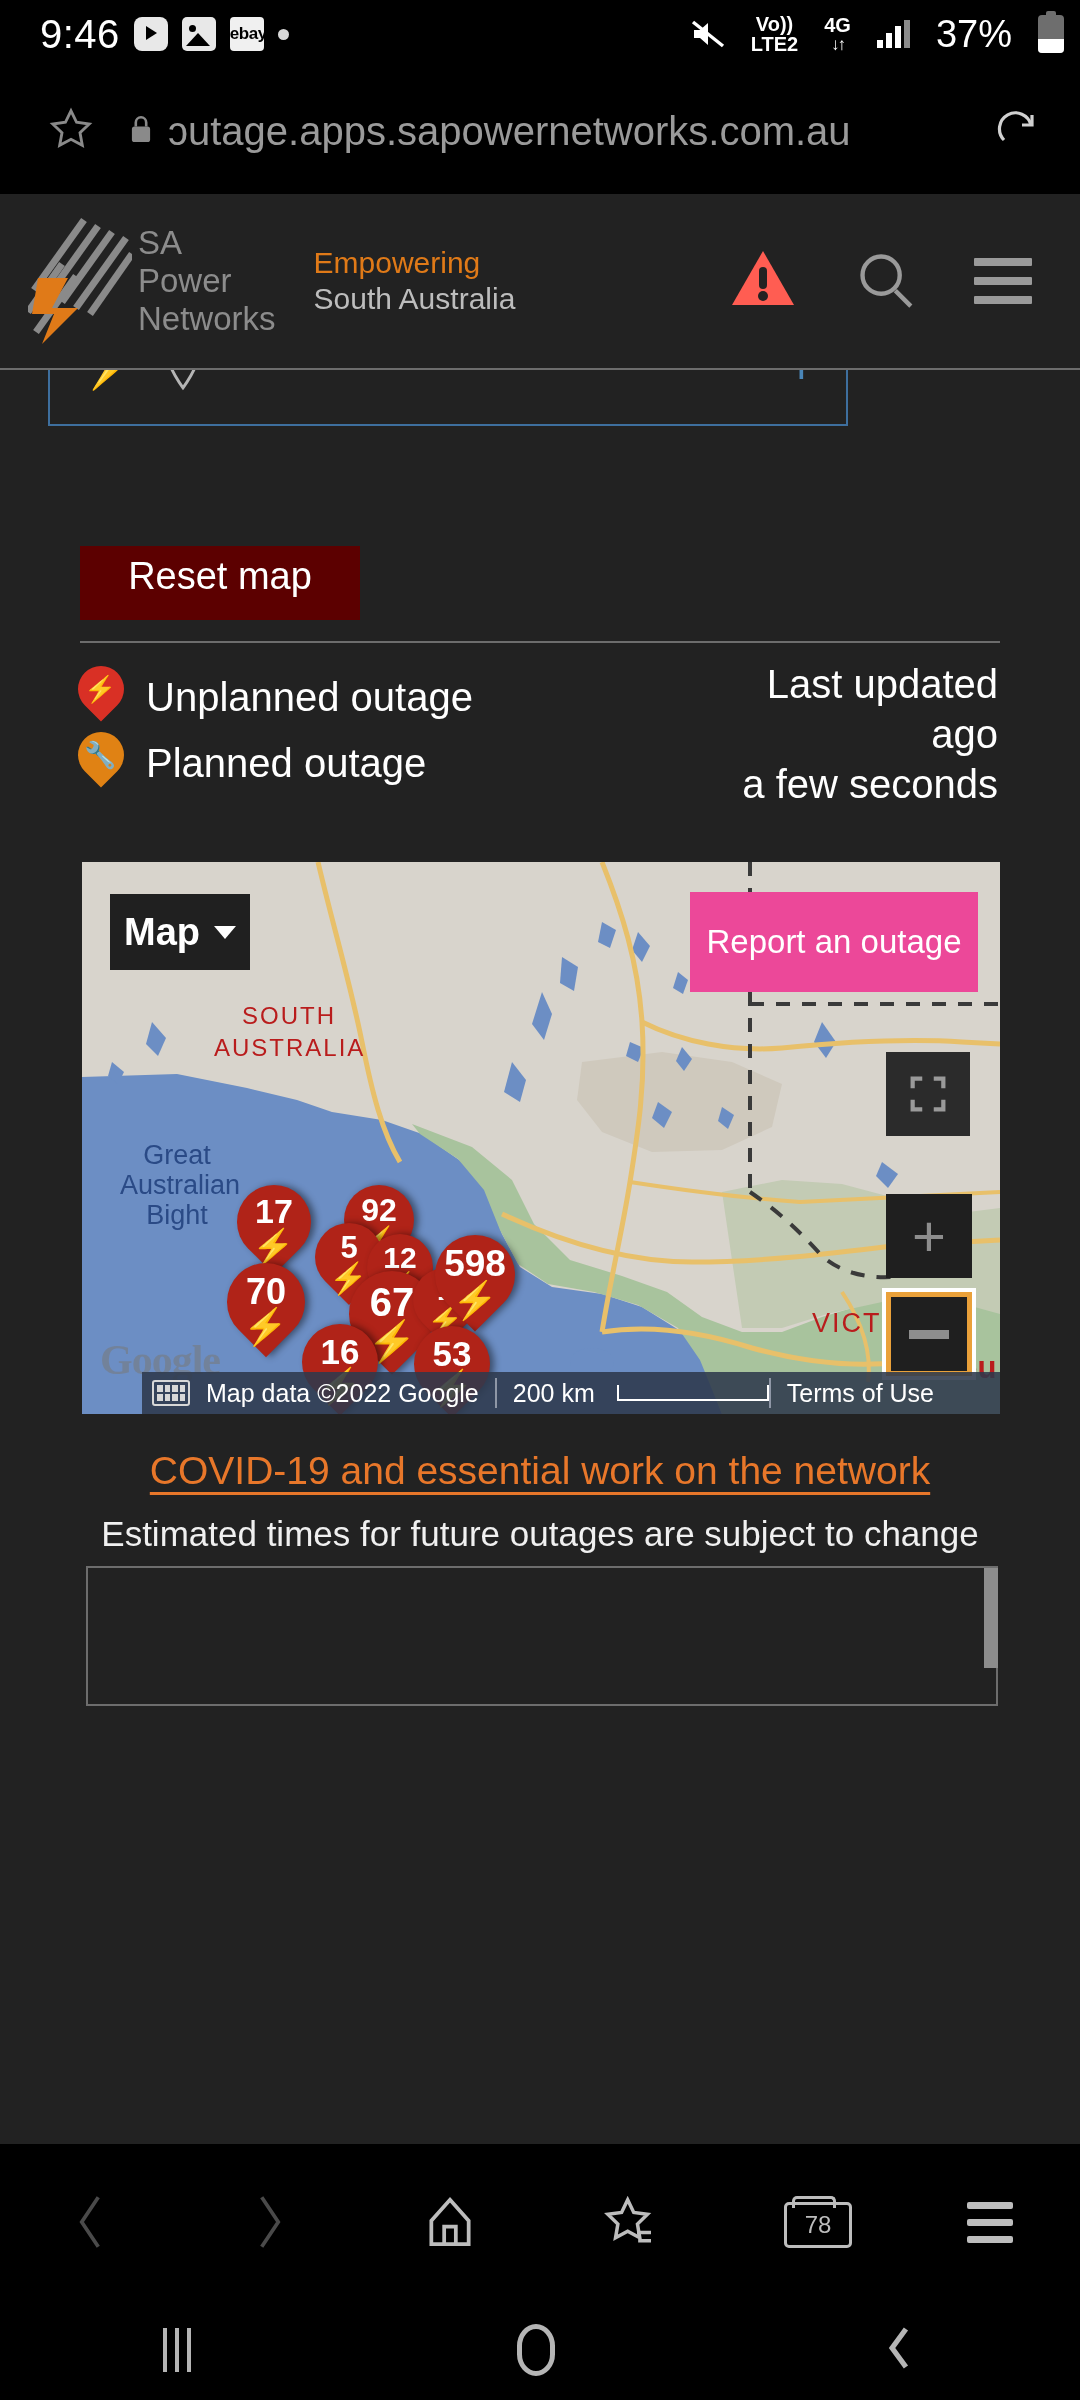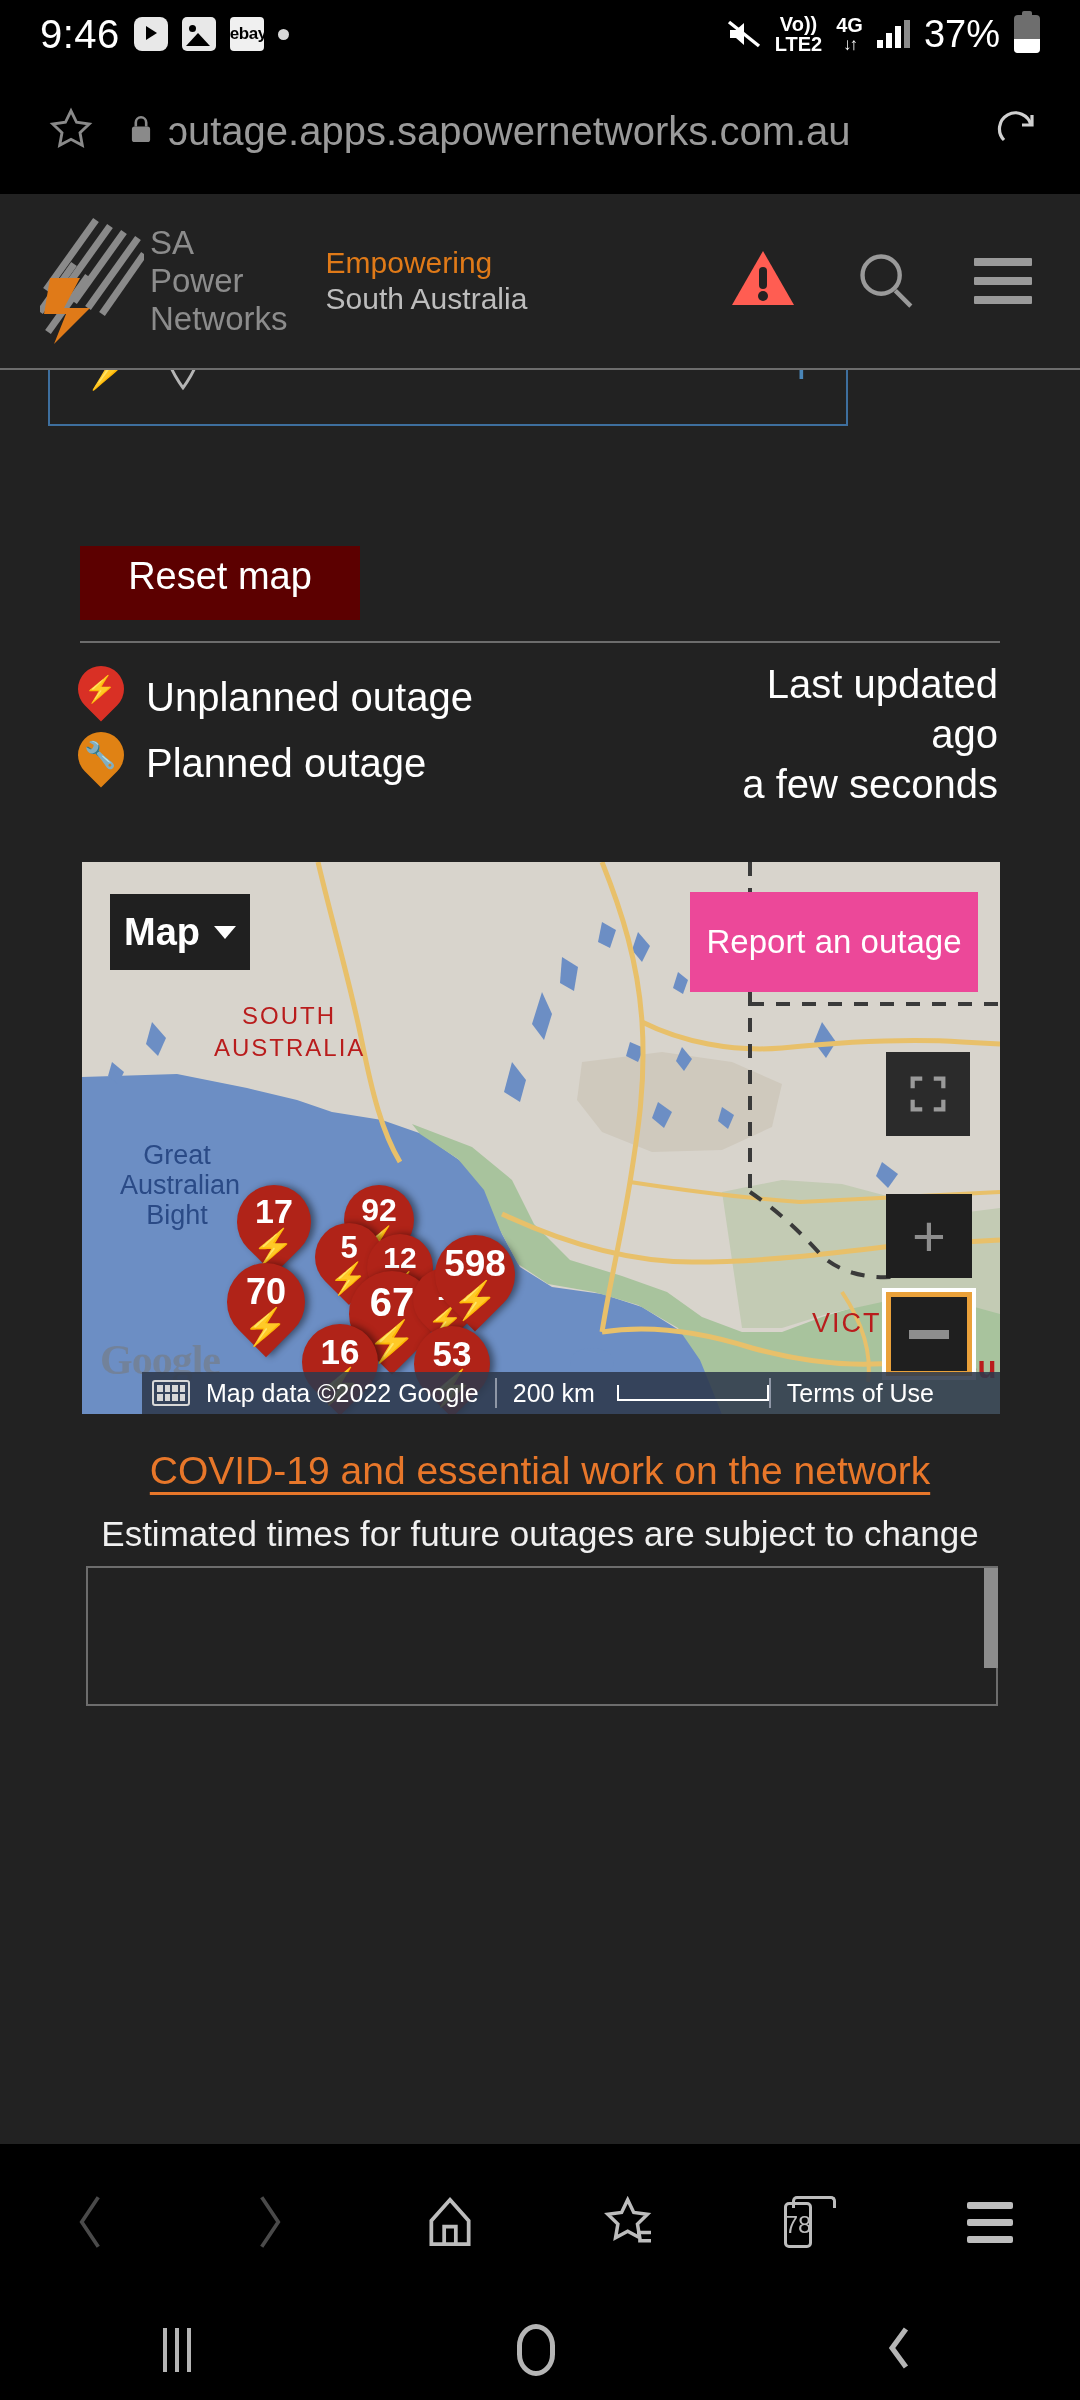--- a/index.html
+++ b/index.html
@@ -16,21 +16,21 @@
   .ico-yt::after{ content:""; position:absolute; left:12px; top:9px;
     border-left:11px solid #000; border-top:7px solid transparent; border-bottom:7px solid transparent; }
   .ico-img{ background:#e8e8e8; border-radius:5px; }
   .ico-img::before{ content:""; position:absolute; left:7px; top:8px; width:7px; height:7px;
     background:#000; border-radius:50%; }
   .ico-img::after{ content:""; position:absolute; left:4px; bottom:5px;
     border-left:12px solid transparent; border-right:12px solid transparent; border-bottom:13px solid #000; }
   .ico-ebay{ background:#f0f0f0; border-radius:4px; color:#000; font-size:17px;
     text-align:center; line-height:34px; font-weight:bold; letter-spacing:-.5px; }
   .sb-dot{ width:11px; height:11px; border-radius:50%; background:#d8d8d8; }
-  .sb-right{ margin-left:auto; display:flex; align-items:center; gap:14px; padding-right:40px; color:#fff; }
+  .sb-right{ margin-left:auto; display:flex; align-items:center; gap:26px; padding-right:16px; color:#fff; }
   .mute-ico{ position:relative; width:34px; height:30px; }
   .mute-ico svg{ position:absolute; left:0; top:0; }
   .volte{ display:flex; flex-direction:column; align-items:center; line-height:1.02; font-size:20px; font-weight:bold; }
   .fourg{ display:flex; flex-direction:column; align-items:center; line-height:1.02; font-size:20px; font-weight:bold; }
   .fourg .ar{ font-size:17px; font-weight:normal; letter-spacing:-2px; }
   .bars{ display:flex; align-items:flex-end; gap:3px; height:28px; }
   .bars i{ width:6px; background:#fff; display:block; }
   .bars i:nth-child(1){ height:8px; }
   .bars i:nth-child(2){ height:15px; }
   .bars i:nth-child(3){ height:22px; }
@@ -51,21 +51,21 @@
   .ub-reload{ margin-left:auto; margin-right:40px; }
 
   
   .page{ position:absolute; top:194px; left:0; width:1080px; height:1950px;
     background:#222222; overflow:hidden; }
 
   
   .siteheader{ position:absolute; top:0; left:0; width:1080px; height:176px;
     background:#222222; z-index:30; border-bottom:2px solid #6d6d6d;
     display:flex; align-items:center; }
-  .logo-wrap{ display:flex; align-items:center; padding-left:40px; }
+  .logo-wrap{ display:flex; align-items:center; padding-left:28px; }
   .logo-mark{ width:104px; height:130px; position:relative; overflow:hidden; }
   .logo-words{ margin-left:6px; color:#8c8c8c; font-size:33px; line-height:1.16; }
   .tagline{ margin-left:38px; font-size:30px; line-height:1.2; }
   .tagline .t1{ color:#e07a18; }
   .tagline .t2{ color:#bdbdbd; }
   .hdr-icons{ margin-left:auto; display:flex; align-items:center; gap:58px; padding-right:48px; }
   .burger{ display:flex; flex-direction:column; gap:11px; }
   .burger i{ display:block; width:58px; height:8px; background:#9a9a9a; border-radius:1px; }
 
   
@@ -145,21 +145,21 @@
   .ic-row{ display:flex; align-items:center; height:100%; padding:0 30px; }
   .bolt-red{ color:#c0392b; font-size:44px; }
   .pin-outline{ margin-left:26px; }
   .plus-blue{ margin-left:auto; color:#4a86b8; font-size:50px; line-height:0; }
 
   
   .bnav{ position:absolute; top:2144px; left:0; width:1080px; height:156px;
     background:#000; display:flex; align-items:center; justify-content:space-around; }
   .bnav-item{ width:120px; height:110px; display:flex; align-items:center; justify-content:center; }
   .tabcount{ position:relative; width:52px; height:52px; }
-  .tabcount .box{ position:absolute; left:0; bottom:0; width:28px; height:46px;
+  .tabcount .box{ position:absolute; left:0; bottom:0; width:68px; height:46px;
     border:3px solid #bdbdbd; border-radius:5px; display:flex; align-items:center; justify-content:center;
     color:#bdbdbd; font-size:24px; }
   .tabcount .back1{ position:absolute; left:8px; top:0; width:44px; height:12px;
     border:3px solid #bdbdbd; border-bottom:none; border-radius:5px 5px 0 0; }
   .bnav-burger{ display:flex; flex-direction:column; gap:10px; }
   .bnav-burger i{ display:block; width:46px; height:7px; background:#bdbdbd; border-radius:2px; }
 
   
   .sysnav{ position:absolute; top:2300px; left:0; width:1080px; height:100px;
     background:#000; display:flex; align-items:center; justify-content:space-around; }

